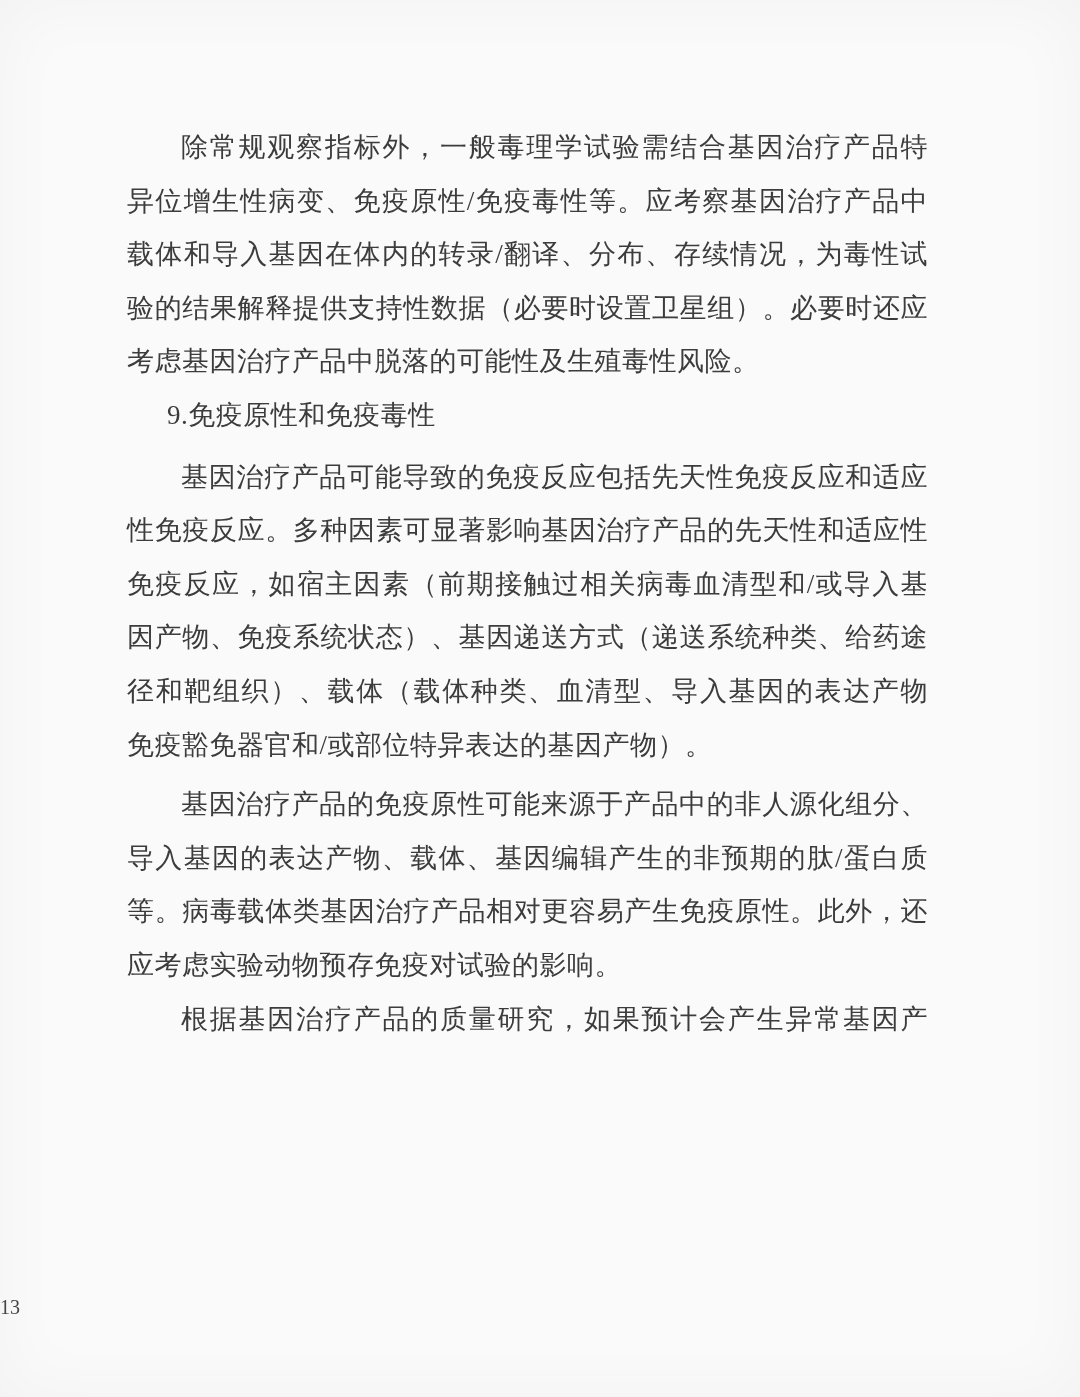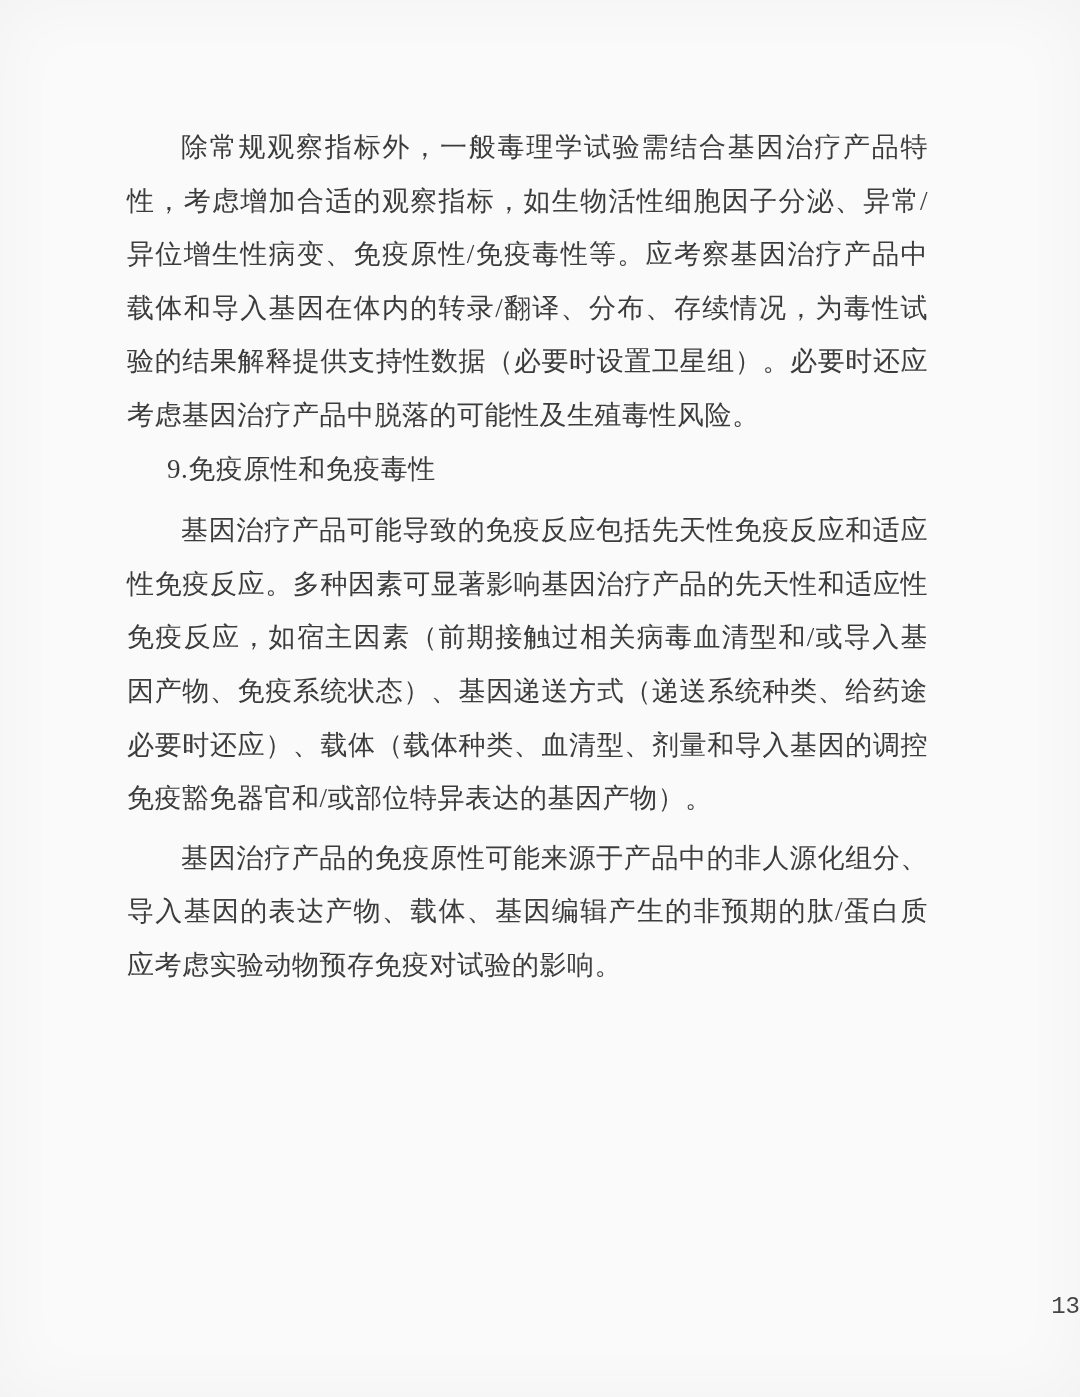--- a/index.html
+++ b/index.html
@@ -41,53 +41,53 @@
     text-align-last: justify;
     -moz-text-align-last: justify;
   }
   .line.indent { text-indent: 54px; }
   .paragraph.heading .line { text-indent: 40px; }
   .page-footer {
     position: absolute;
     top: 1294px;
     left: 0;
     width: 100%;
-    text-align: right;
-    font-size: 24px;
+    text-align: left;
+    font-size: 20px;
     line-height: 26px;
     color: #454545;
-    font-family: Liberation Mono, monospace;
   }
 </style>
 </head>
 <body>
 
 <div class="page">
   <div class="page-text">
       <div class="paragraph">
         <div class="line indent fill">除常规观察指标外，一般毒理学试验需结合基因治疗产品特</div>
-        <div class="line fill">性，考虑增加合适的观察指标，如生物活性细胞因子分泌、异常/</div>
         <div class="line fill">异位增生性病变、免疫原性/免疫毒性等。应考察基因治疗产品中</div>
         <div class="line fill">载体和导入基因在体内的转录/翻译、分布、存续情况，为毒性试</div>
         <div class="line fill">验的结果解释提供支持性数据（必要时设置卫星组）。必要时还应</div>
         <div class="line">考虑基因治疗产品中脱落的可能性及生殖毒性风险。</div>
       </div>
       <div class="paragraph heading">
         <div class="line">9.免疫原性和免疫毒性</div>
       </div>
       <div class="paragraph">
         <div class="line indent fill">基因治疗产品可能导致的免疫反应包括先天性免疫反应和适应</div>
         <div class="line fill">性免疫反应。多种因素可显著影响基因治疗产品的先天性和适应性</div>
         <div class="line fill">免疫反应，如宿主因素（前期接触过相关病毒血清型和/或导入基</div>
         <div class="line fill">因产物、免疫系统状态）、基因递送方式（递送系统种类、给药途</div>
-        <div class="line fill">必要时还应）、载体（载体种类、血清型、剂量和导入基因的调控</div>
+        <div class="line fill">径和靶组织）、载体（载体种类、血清型、导入基因的表达产物</div>
         <div class="line">免疫豁免器官和/或部位特异表达的基因产物）。</div>
       </div>
       <div class="paragraph">
         <div class="line indent fill">基因治疗产品的免疫原性可能来源于产品中的非人源化组分、</div>
         <div class="line fill">导入基因的表达产物、载体、基因编辑产生的非预期的肽/蛋白质</div>
+        <div class="line fill">等。病毒载体类基因治疗产品相对更容易产生免疫原性。此外，还</div>
         <div class="line">应考虑实验动物预存免疫对试验的影响。</div>
       </div>
       <div class="paragraph">
+        <div class="line indent fill">根据基因治疗产品的质量研究，如果预计会产生异常基因产</div>
       </div>
     </div>
   <div class="page-footer">13</div>
 </div>
 
 </body></html>

